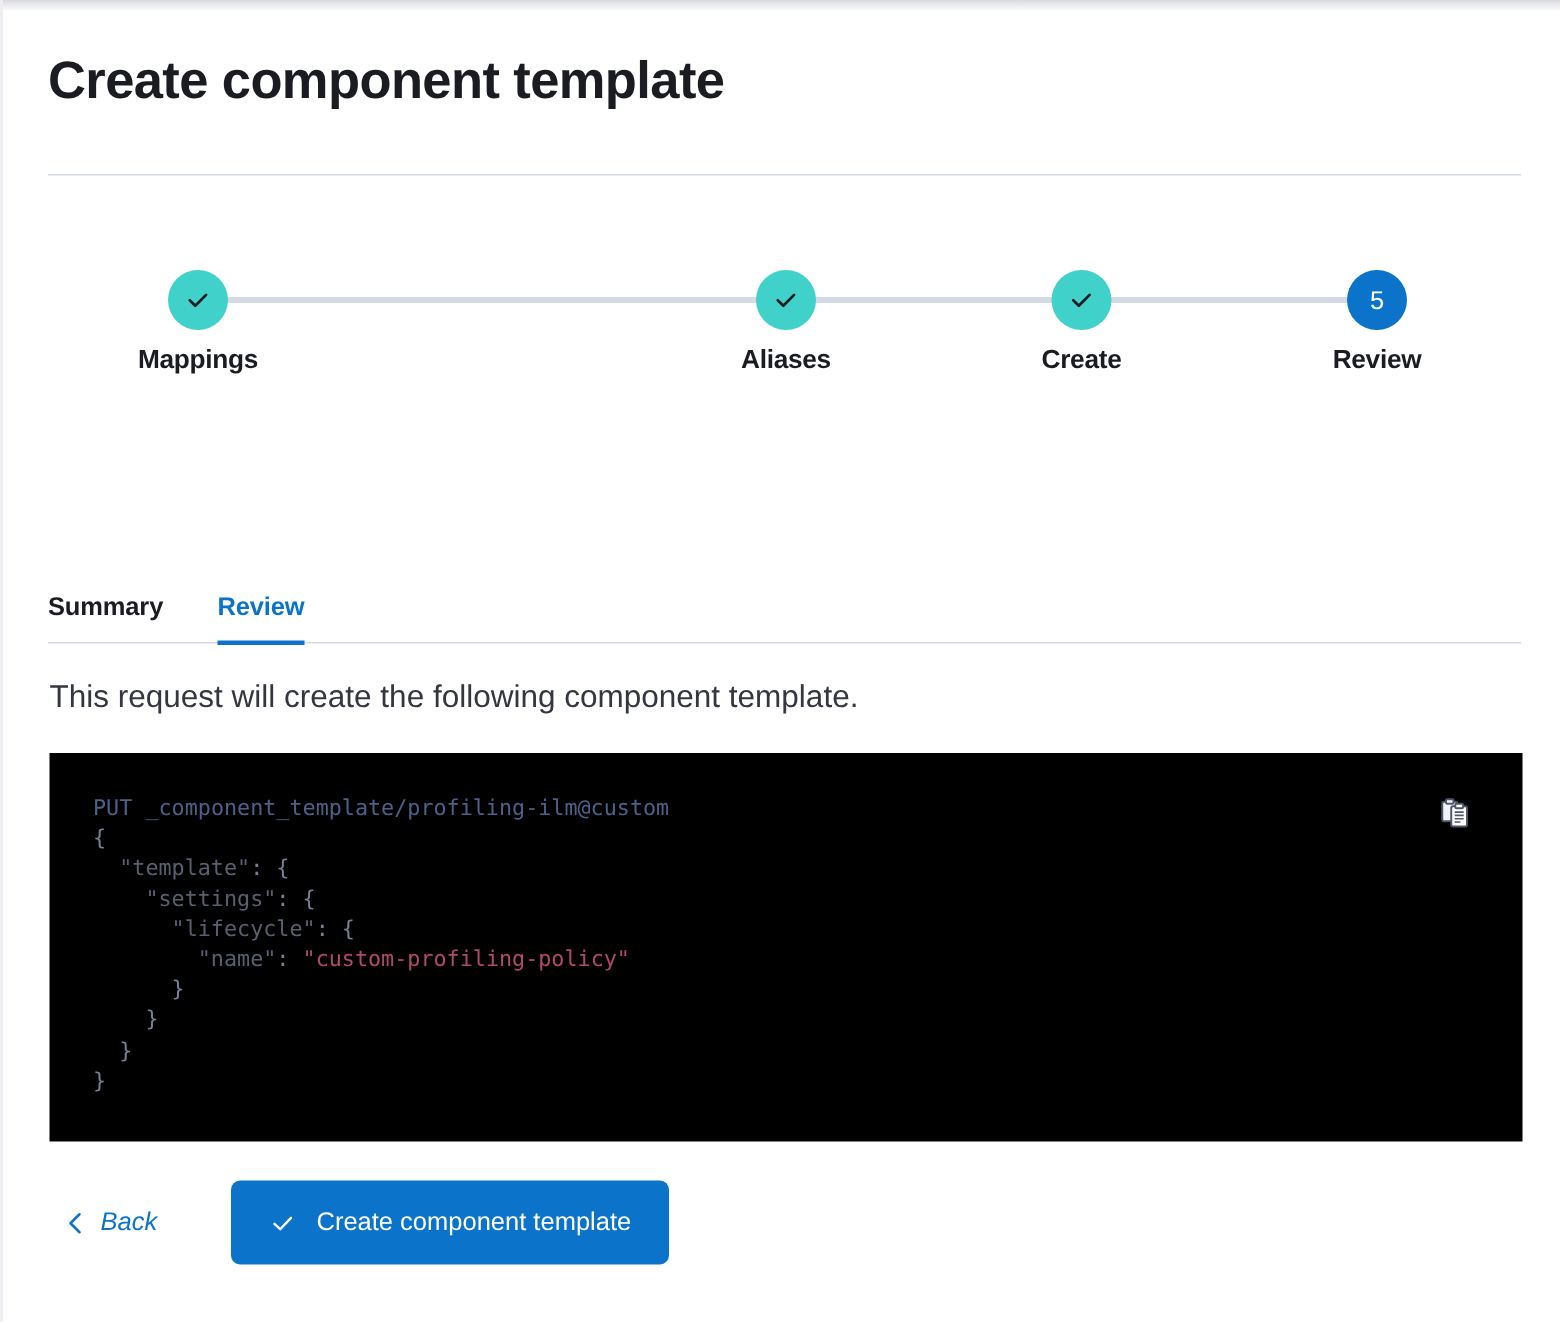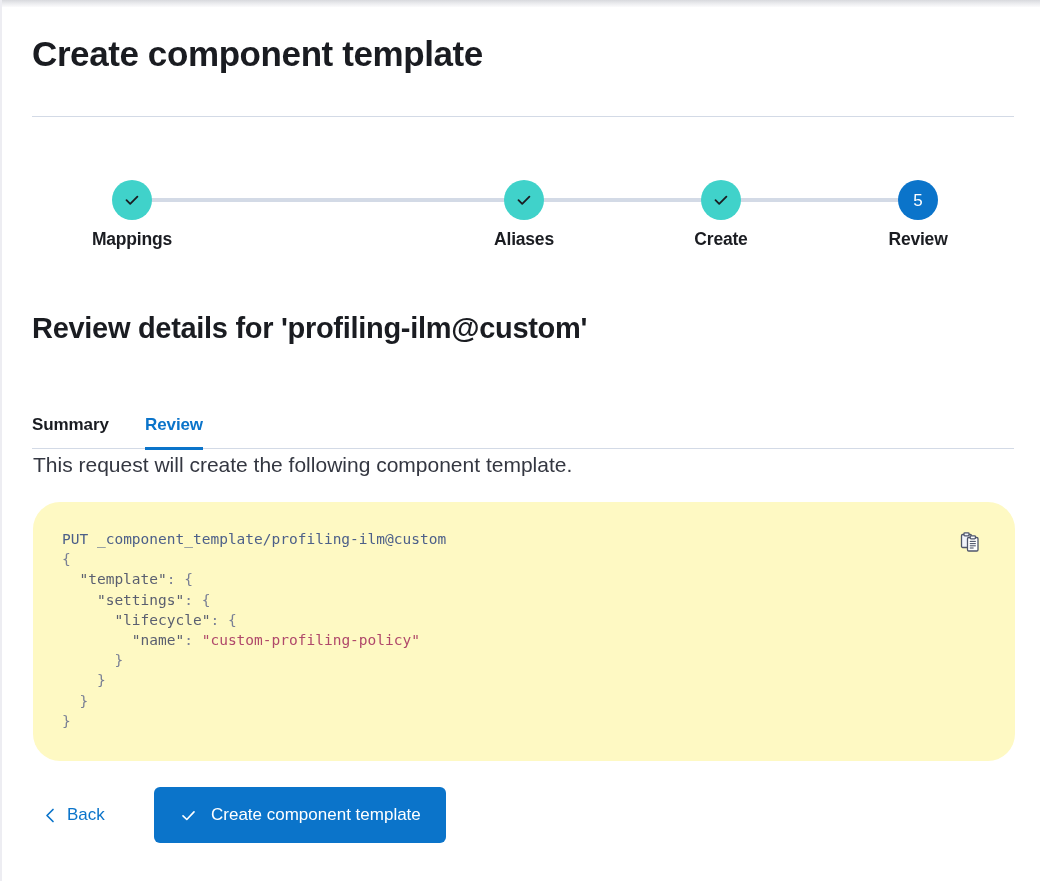--- a/index.html
+++ b/index.html
@@ -122,21 +122,21 @@
     font-weight: 700;
     letter-spacing: -0.3px;
     color: #1a1c21;
     white-space: nowrap;
   }
 
   
   #tabs {
     position: absolute;
     left: 30px;
-    top: 398px;
+    top: 378px;
     width: 982px;
     height: 45px;
   }
   .tabs-underline {
     position: absolute;
     left: 0;
     top: 43px;
     width: 982px;
     height: 1px;
     background: #d3dae6;
@@ -177,22 +177,21 @@
     white-space: nowrap;
   }
 
   
   #code-panel {
     position: absolute;
     left: 31px;
     top: 495px;
     width: 982px;
     height: 259px;
-    background: #fef9c3;
-    border-radius: 27px;
+    background: #000000;
   }
   #code-block {
     position: absolute;
     left: 29px;
     top: 27px;
     margin: 0;
     font-family: "DejaVu Sans Mono", "Liberation Mono", monospace;
     font-size: 14.5px;
     line-height: 20.2px;
     color: #5a5f70;
@@ -235,20 +234,21 @@
     align-items: center;
     gap: 9px;
     color: #0b74ca;
     font-size: 17px;
     font-weight: 400;
     cursor: pointer;
     background: transparent;
     border: none;
     padding: 0;
     font-family: "Liberation Sans", sans-serif;
+    font-style: italic;
   }
   #create-button {
     position: absolute;
     left: 121px;
     top: 0;
     height: 56px;
     padding: 0 25px;
     background: #0b74ca;
     border: none;
     border-radius: 6px;
@@ -306,21 +306,20 @@
     </div>
 
     <div class="step" style="left:886px;">
       <div class="step-circle current">
         <span class="num">5</span>
       </div>
       <div class="step-label">Review</div>
     </div>
   </div>
 
-  <div class="section-title">Review details for 'profiling-ilm@custom'</div>
 
   <div id="tabs">
     <div class="tabs-underline"></div>
     <div class="tab inactive" style="left:0px;">
       <span>Summary</span>
     </div>
     <div class="tab active" style="left:113px;">
       <span>Review</span>
     </div>
   </div>

